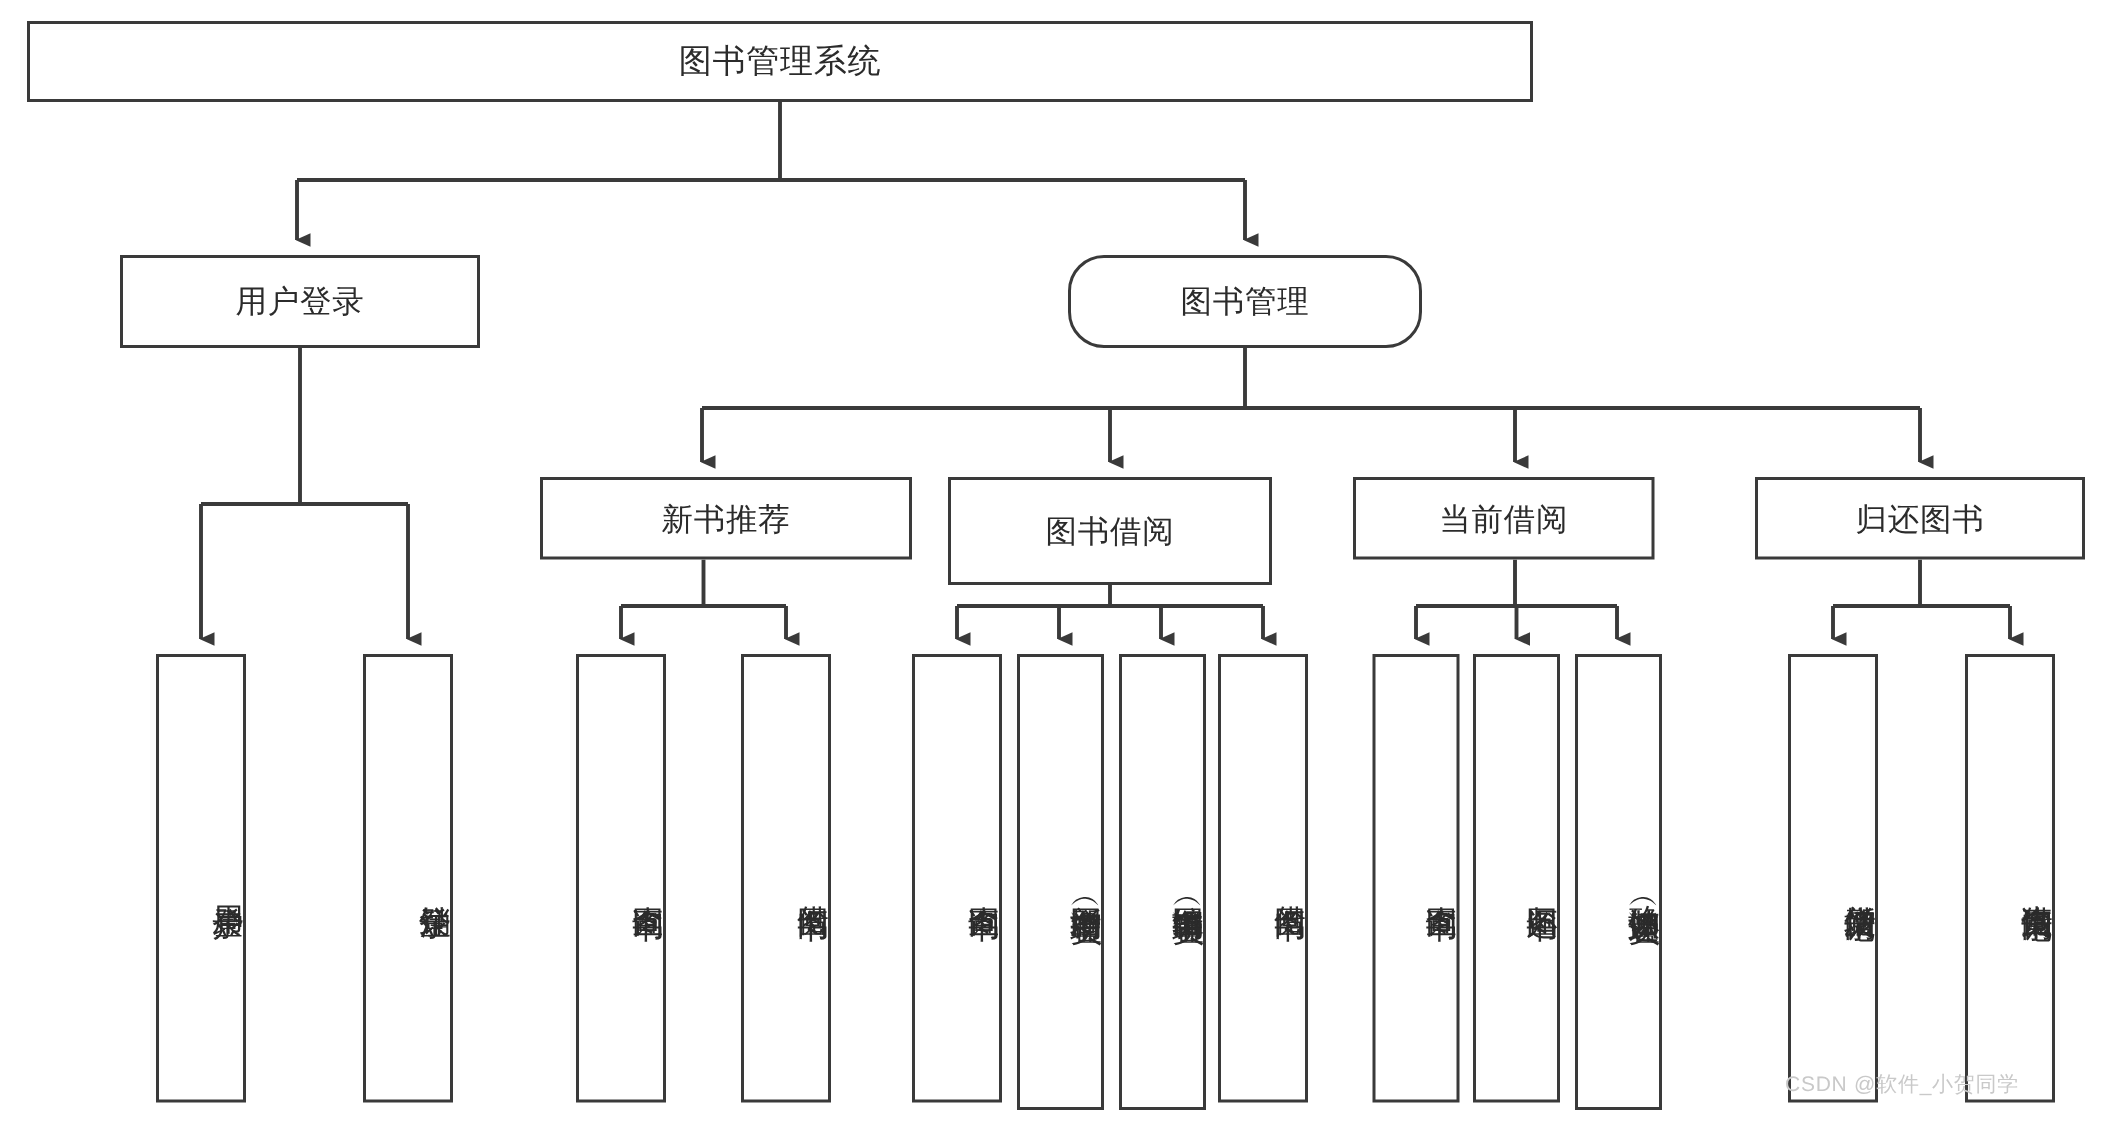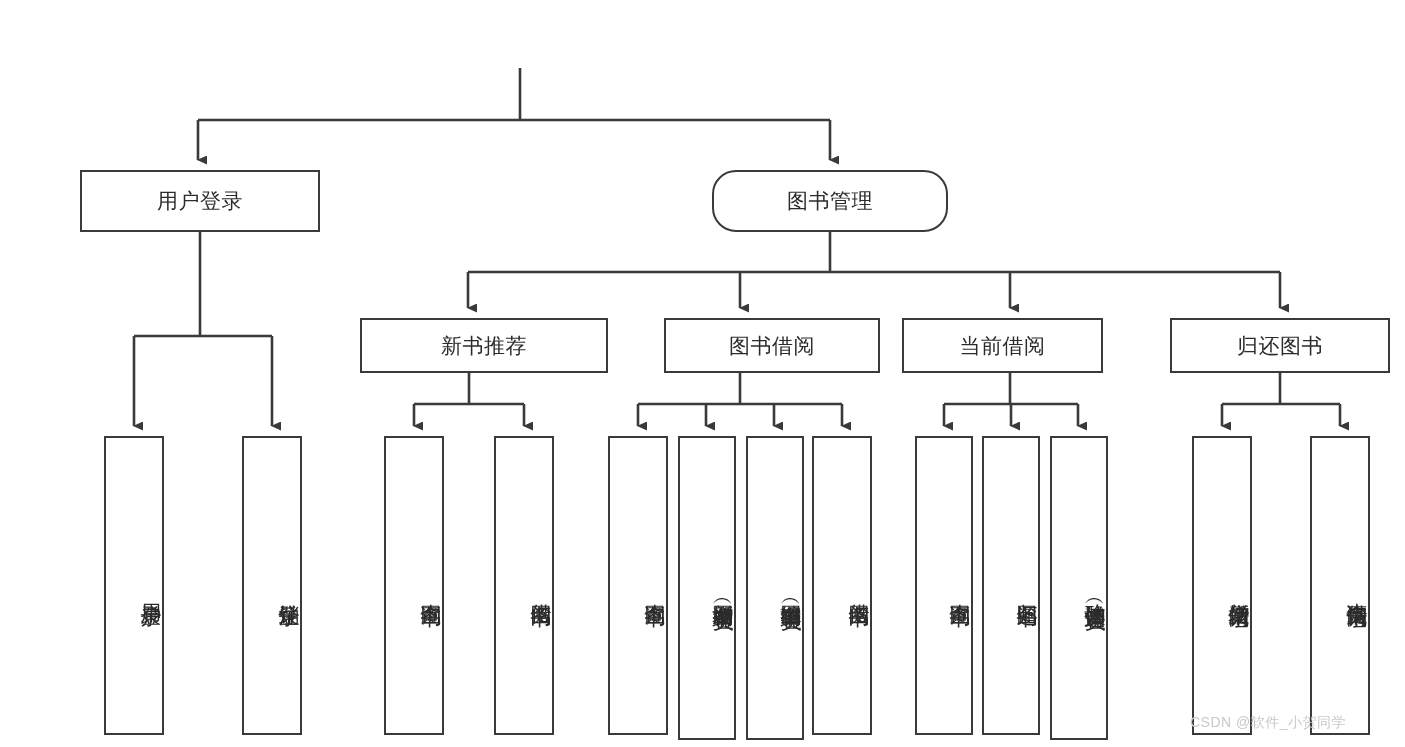--- a/index.html
+++ b/index.html
@@ -117,32 +117,35 @@
       <path d="M1011,404 L1011,426" marker-end="url(#arrowhead)"></path>
       <path d="M1078,404 L1078,426" marker-end="url(#arrowhead)"></path>
 
       <path d="M1280,373 L1280,404"></path>
       <path d="M1222,404 L1340,404"></path>
       <path d="M1222,404 L1222,426" marker-end="url(#arrowhead)"></path>
       <path d="M1340,404 L1340,426" marker-end="url(#arrowhead)"></path>
     </g>
   </svg>
 
+  <div class="node node-h node-root" style="left:18px; top:14px; width:1004px; height:54px;">
+    <span>图书管理系统</span>
+  </div>
 
   <div class="node node-h" style="left:80px; top:170px; width:240px; height:62px;">
     <span>用户登录</span>
   </div>
   <div class="node node-h" style="left:712px; top:170px; width:236px; height:62px;border-radius:24px;">
     <span>图书管理</span>
   </div>
 
   <div class="node node-h" style="left:360px; top:318px; width:248px; height:55px;">
     <span>新书推荐</span>
   </div>
-  <div class="node node-h" style="left:664px; top:318px; width:216px; height:55px;">
+  <div class="node node-h" style="left:632px; top:318px; width:216px; height:72px;">
     <span>图书借阅</span>
   </div>
   <div class="node node-h" style="left:902px; top:318px; width:201px; height:55px;">
     <span>当前借阅</span>
   </div>
   <div class="node node-h" style="left:1170px; top:318px; width:220px; height:55px;">
     <span>归还图书</span>
   </div>
 
   <div class="node node-v" style="left:104px; top:436px; width:60px; height:299px;">

